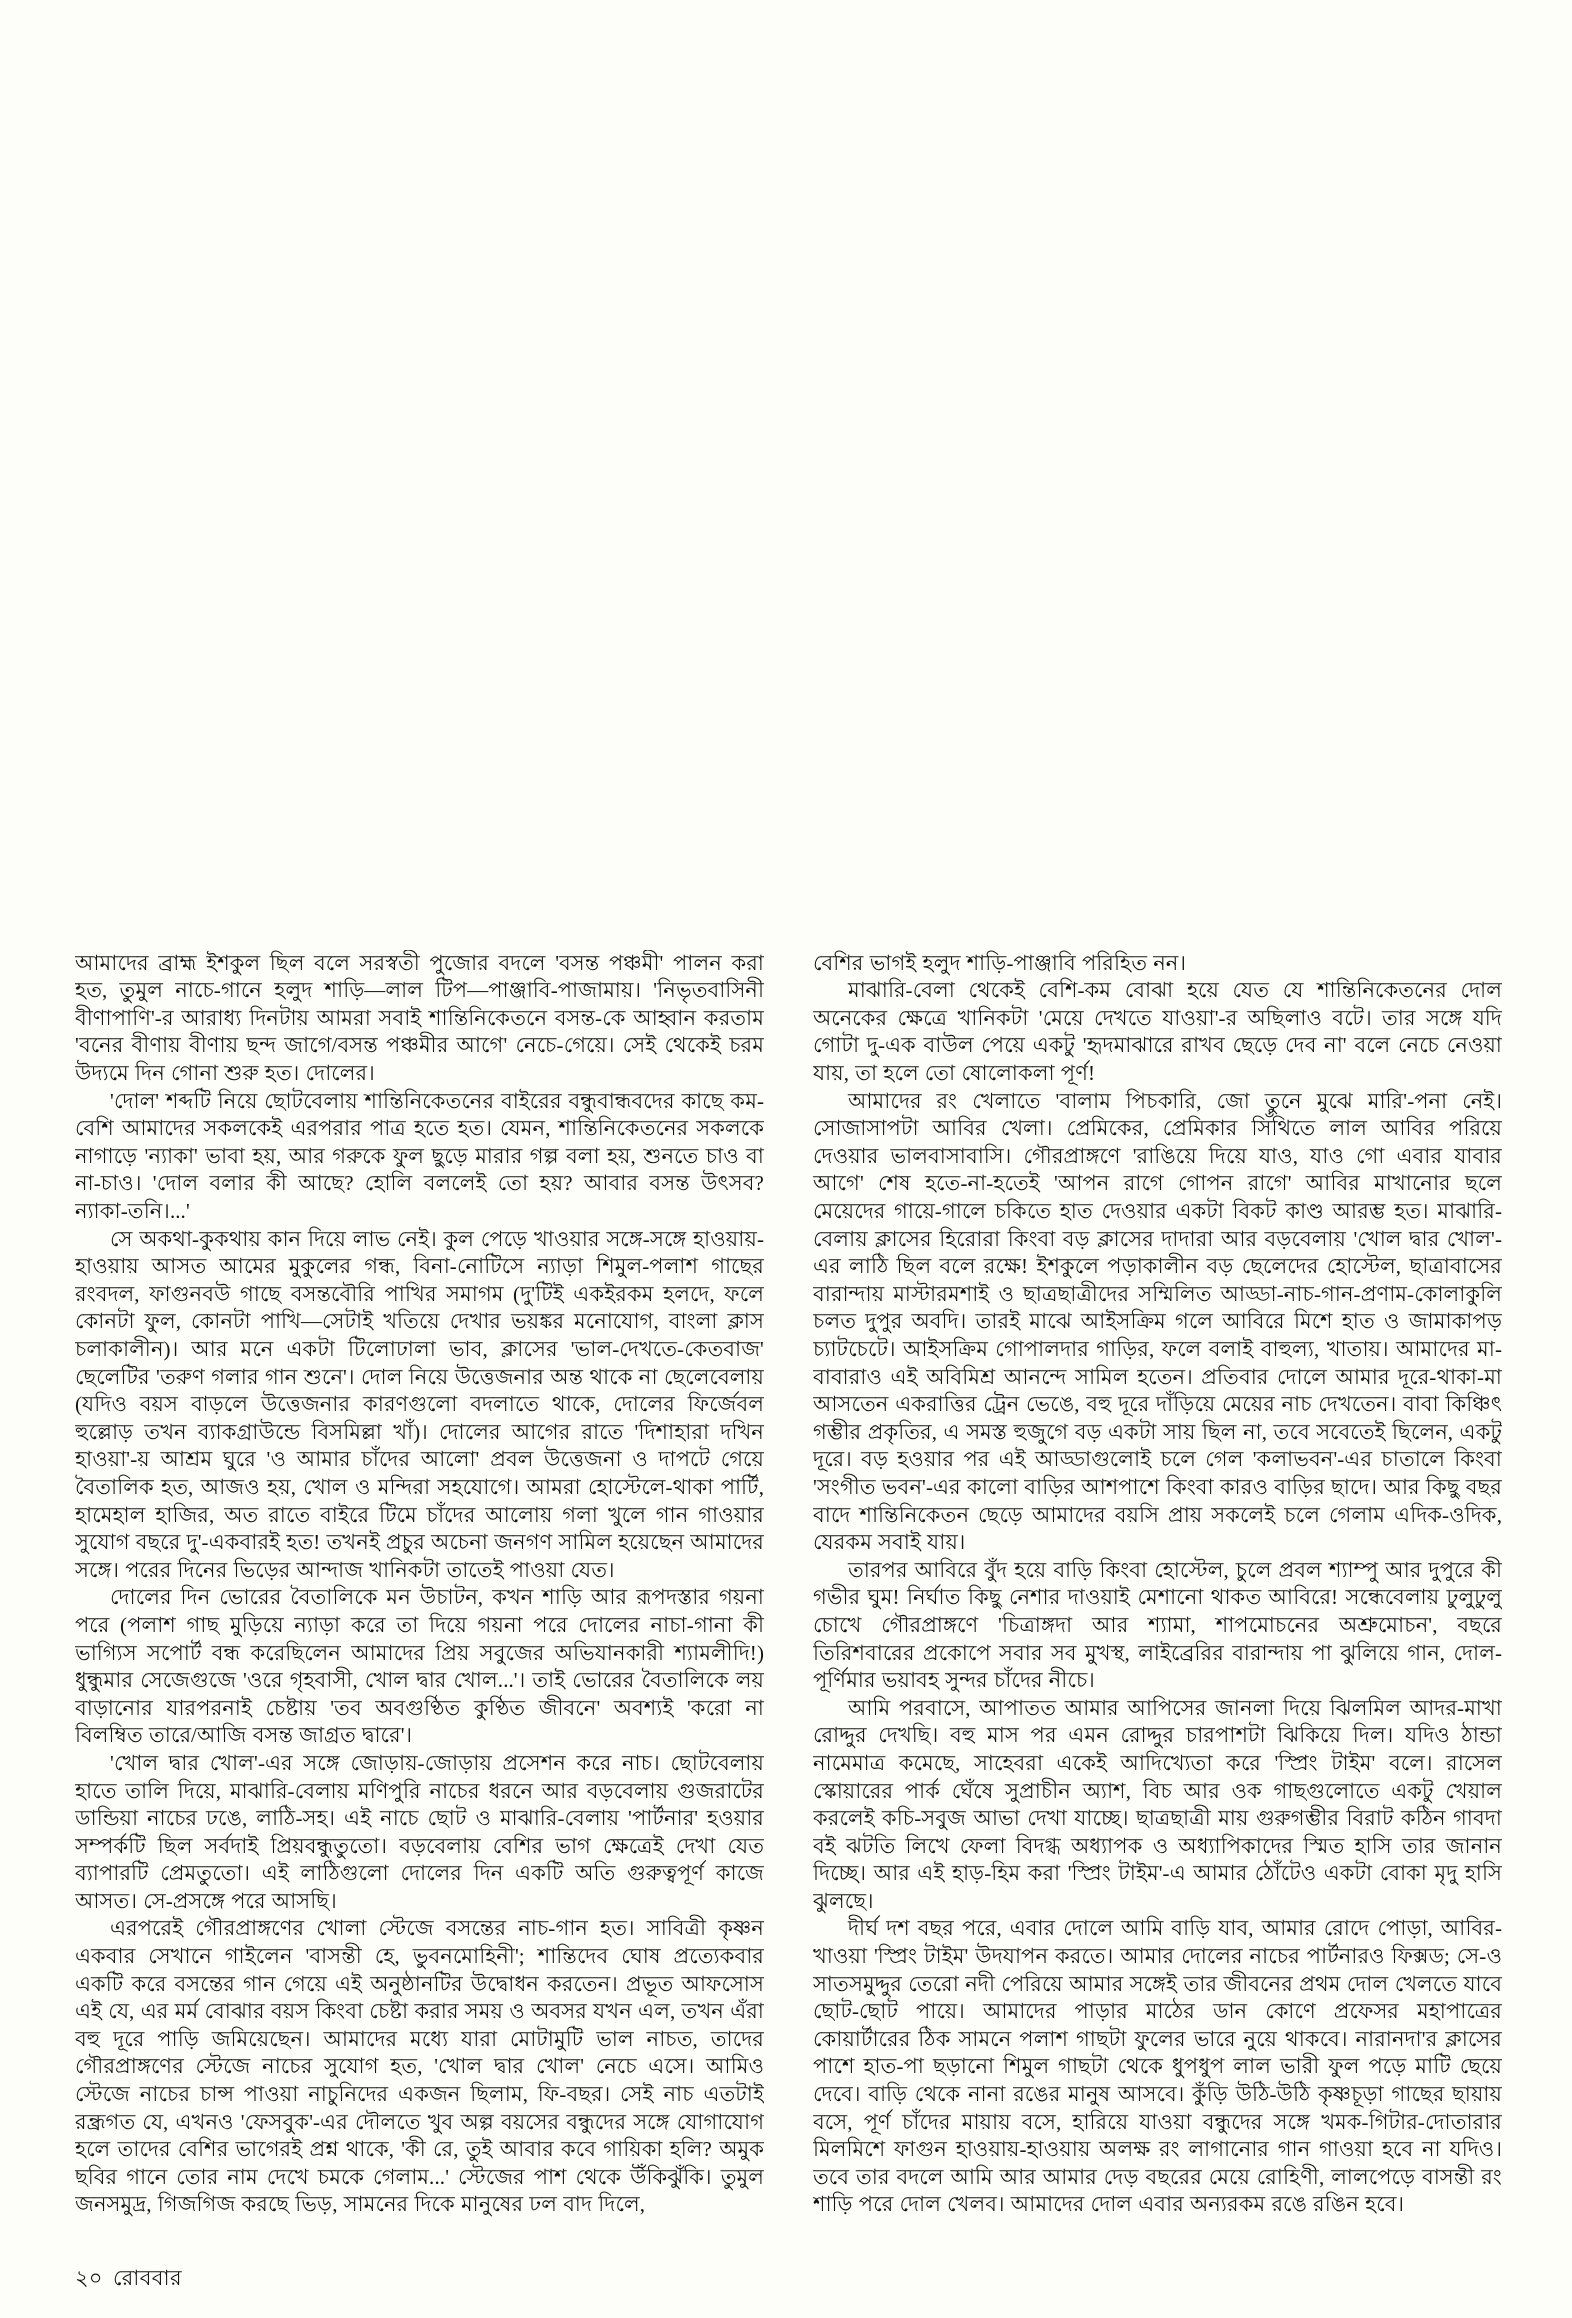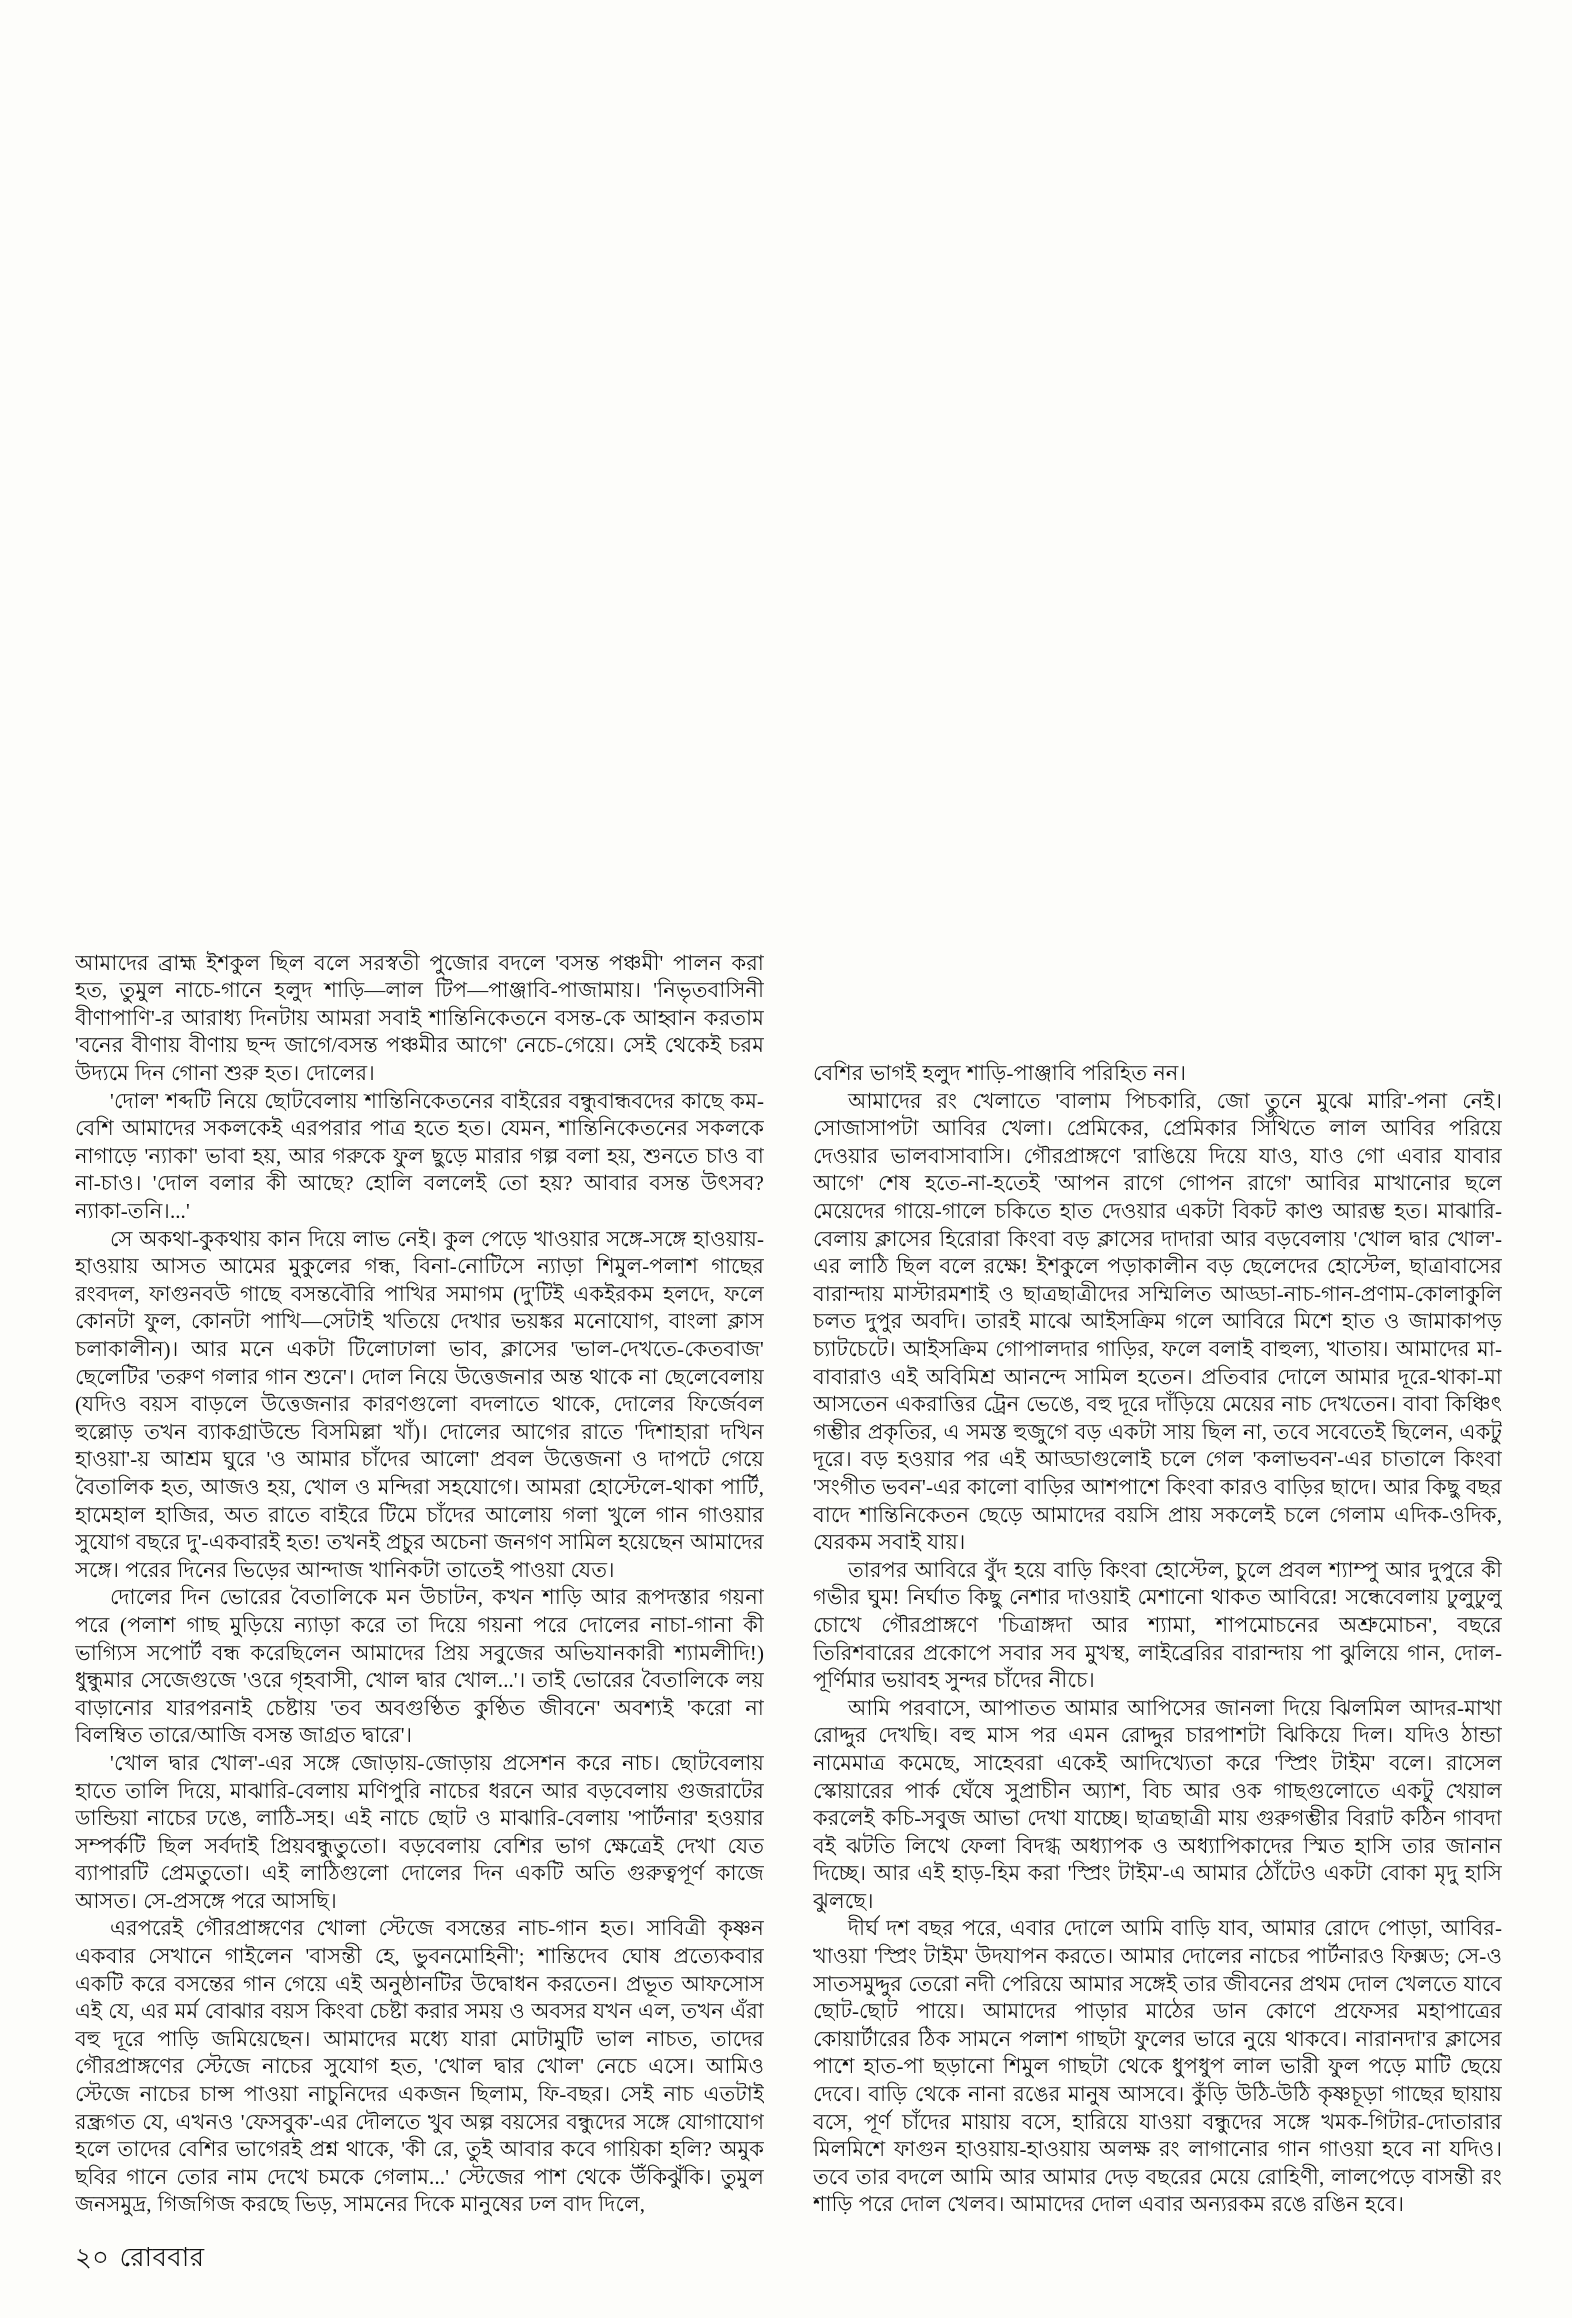--- a/index.html
+++ b/index.html
@@ -46,22 +46,22 @@
     display: flex;
     justify-content: center;
   }
   .divider {
     width: 0.8px;
     background: #9a9a98;
   }
   .footer {
     position: absolute;
     left: 75px;
-    bottom: 38px;
-    font-size: 26px;
+    bottom: 22px;
+    font-size: 21px;
     color: #141414;
     display: flex;
     gap: 10.8px;
     align-items: flex-start;
   }
   .footer .pub {
     letter-spacing: 0.4px;
   }
 </style>
 </head>
@@ -78,20 +78,21 @@
       <p>'খোল দ্বার খোল'-এর সঙ্গে জোড়ায়-জোড়ায় প্রসেশন করে নাচ। ছোটবেলায় হাতে তালি দিয়ে, মাঝারি-বেলায় মণিপুরি নাচের ধরনে আর বড়বেলায় গুজরাটের ডান্ডিয়া নাচের ঢঙে, লাঠি-সহ। এই নাচে ছোট ও মাঝারি-বেলায় 'পার্টনার' হওয়ার সম্পর্কটি ছিল সর্বদাই প্রিয়বন্ধুতুতো। বড়বেলায় বেশির ভাগ ক্ষেত্রেই দেখা যেত ব্যাপারটি প্রেমতুতো। এই লাঠিগুলো দোলের দিন একটি অতি গুরুত্বপূর্ণ কাজে আসত। সে-প্রসঙ্গে পরে আসছি।</p>
       <p>এরপরেই গৌরপ্রাঙ্গণের খোলা স্টেজে বসন্তের নাচ-গান হত। সাবিত্রী কৃষ্ণন একবার সেখানে গাইলেন 'বাসন্তী হে, ভুবনমোহিনী'; শান্তিদেব ঘোষ প্রত্যেকবার একটি করে বসন্তের গান গেয়ে এই অনুষ্ঠানটির উদ্বোধন করতেন। প্রভূত আফসোস এই যে, এর মর্ম বোঝার বয়স কিংবা চেষ্টা করার সময় ও অবসর যখন এল, তখন এঁরা বহু দূরে পাড়ি জমিয়েছেন। আমাদের মধ্যে যারা মোটামুটি ভাল নাচত, তাদের গৌরপ্রাঙ্গণের স্টেজে নাচের সুযোগ হত, 'খোল দ্বার খোল' নেচে এসে। আমিও স্টেজে নাচের চান্স পাওয়া নাচুনিদের একজন ছিলাম, ফি-বছর। সেই নাচ এতটাই রন্ধ্রগত যে, এখনও 'ফেসবুক'-এর দৌলতে খুব অল্প বয়সের বন্ধুদের সঙ্গে যোগাযোগ হলে তাদের বেশির ভাগেরই প্রশ্ন থাকে, 'কী রে, তুই আবার কবে গায়িকা হলি? অমুক ছবির গানে তোর নাম দেখে চমকে গেলাম...' স্টেজের পাশ থেকে উঁকিঝুঁকি। তুমুল জনসমুদ্র, গিজগিজ করছে ভিড়, সামনের দিকে মানুষের ঢল বাদ দিলে,</p>
     </div>
 
     <div class="gutter">
       <div class="divider"></div>
     </div>
 
     <div class="column">
       <p>বেশির ভাগই হলুদ শাড়ি-পাঞ্জাবি পরিহিত নন।</p>
+      <p>মাঝারি-বেলা থেকেই বেশি-কম বোঝা হয়ে যেত যে শান্তিনিকেতনের দোল অনেকের ক্ষেত্রে খানিকটা 'মেয়ে দেখতে যাওয়া'-র অছিলাও বটে। তার সঙ্গে যদি গোটা দু-এক বাউল পেয়ে একটু 'হৃদমাঝারে রাখব ছেড়ে দেব না' বলে নেচে নেওয়া যায়, তা হলে তো ষোলোকলা পূর্ণ!</p>
       <p>আমাদের রং খেলাতে 'বালাম পিচকারি, জো তুনে মুঝে মারি'-পনা নেই। সোজাসাপটা আবির খেলা। প্রেমিকের, প্রেমিকার সিঁথিতে লাল আবির পরিয়ে দেওয়ার ভালবাসাবাসি। গৌরপ্রাঙ্গণে 'রাঙিয়ে দিয়ে যাও, যাও গো এবার যাবার আগে' শেষ হতে-না-হতেই 'আপন রাগে গোপন রাগে' আবির মাখানোর ছলে মেয়েদের গায়ে-গালে চকিতে হাত দেওয়ার একটা বিকট কাণ্ড আরম্ভ হত। মাঝারি-বেলায় ক্লাসের হিরোরা কিংবা বড় ক্লাসের দাদারা আর বড়বেলায় 'খোল দ্বার খোল'-এর লাঠি ছিল বলে রক্ষে! ইশকুলে পড়াকালীন বড় ছেলেদের হোস্টেল, ছাত্রাবাসের বারান্দায় মাস্টারমশাই ও ছাত্রছাত্রীদের সম্মিলিত আড্ডা-নাচ-গান-প্রণাম-কোলাকুলি চলত দুপুর অবদি। তারই মাঝে আইসক্রিম গলে আবিরে মিশে হাত ও জামাকাপড় চ্যাটচেটে। আইসক্রিম গোপালদার গাড়ির, ফলে বলাই বাহুল্য, খাতায়। আমাদের মা-বাবারাও এই অবিমিশ্র আনন্দে সামিল হতেন। প্রতিবার দোলে আমার দূরে-থাকা-মা আসতেন একরাত্তির ট্রেন ভেঙে, বহু দূরে দাঁড়িয়ে মেয়ের নাচ দেখতেন। বাবা কিঞ্চিৎ গম্ভীর প্রকৃতির, এ সমস্ত হুজুগে বড় একটা সায় ছিল না, তবে সবেতেই ছিলেন, একটু দূরে। বড় হওয়ার পর এই আড্ডাগুলোই চলে গেল 'কলাভবন'-এর চাতালে কিংবা 'সংগীত ভবন'-এর কালো বাড়ির আশপাশে কিংবা কারও বাড়ির ছাদে। আর কিছু বছর বাদে শান্তিনিকেতন ছেড়ে আমাদের বয়সি প্রায় সকলেই চলে গেলাম এদিক-ওদিক, যেরকম সবাই যায়।</p>
       <p>তারপর আবিরে বুঁদ হয়ে বাড়ি কিংবা হোস্টেল, চুলে প্রবল শ্যাম্পু আর দুপুরে কী গভীর ঘুম! নির্ঘাত কিছু নেশার দাওয়াই মেশানো থাকত আবিরে! সন্ধেবেলায় ঢুলুঢুলু চোখে গৌরপ্রাঙ্গণে 'চিত্রাঙ্গদা আর শ্যামা, শাপমোচনের অশ্রুমোচন', বছরে তিরিশবারের প্রকোপে সবার সব মুখস্থ, লাইব্রেরির বারান্দায় পা ঝুলিয়ে গান, দোল-পূর্ণিমার ভয়াবহ সুন্দর চাঁদের নীচে।</p>
       <p>আমি পরবাসে, আপাতত আমার আপিসের জানলা দিয়ে ঝিলমিল আদর-মাখা রোদ্দুর দেখছি। বহু মাস পর এমন রোদ্দুর চারপাশটা ঝিকিয়ে দিল। যদিও ঠান্ডা নামেমাত্র কমেছে, সাহেবরা একেই আদিখ্যেতা করে 'স্প্রিং টাইম' বলে। রাসেল স্কোয়ারের পার্ক ঘেঁষে সুপ্রাচীন অ্যাশ, বিচ আর ওক গাছগুলোতে একটু খেয়াল করলেই কচি-সবুজ আভা দেখা যাচ্ছে। ছাত্রছাত্রী মায় গুরুগম্ভীর বিরাট কঠিন গাবদা বই ঝটতি লিখে ফেলা বিদগ্ধ অধ্যাপক ও অধ্যাপিকাদের স্মিত হাসি তার জানান দিচ্ছে। আর এই হাড়-হিম করা 'স্প্রিং টাইম'-এ আমার ঠোঁটেও একটা বোকা মৃদু হাসি ঝুলছে।</p>
       <p>দীর্ঘ দশ বছর পরে, এবার দোলে আমি বাড়ি যাব, আমার রোদে পোড়া, আবির-খাওয়া 'স্প্রিং টাইম' উদযাপন করতে। আমার দোলের নাচের পার্টনারও ফিক্সড; সে-ও সাতসমুদ্দুর তেরো নদী পেরিয়ে আমার সঙ্গেই তার জীবনের প্রথম দোল খেলতে যাবে ছোট-ছোট পায়ে। আমাদের পাড়ার মাঠের ডান কোণে প্রফেসর মহাপাত্রের কোয়ার্টারের ঠিক সামনে পলাশ গাছটা ফুলের ভারে নুয়ে থাকবে। নারানদা'র ক্লাসের পাশে হাত-পা ছড়ানো শিমুল গাছটা থেকে ধুপধুপ লাল ভারী ফুল পড়ে মাটি ছেয়ে দেবে। বাড়ি থেকে নানা রঙের মানুষ আসবে। কুঁড়ি উঠি-উঠি কৃষ্ণচূড়া গাছের ছায়ায় বসে, পূর্ণ চাঁদের মায়ায় বসে, হারিয়ে যাওয়া বন্ধুদের সঙ্গে খমক-গিটার-দোতারার মিলমিশে ফাগুন হাওয়ায়-হাওয়ায় অলক্ষ রং লাগানোর গান গাওয়া হবে না যদিও। তবে তার বদলে আমি আর আমার দেড় বছরের মেয়ে রোহিণী, লালপেড়ে বাসন্তী রং শাড়ি পরে দোল খেলব। আমাদের দোল এবার অন্যরকম রঙে রঙিন হবে।</p>
     </div>
 
   </div>
 
   <div class="footer">
     <span class="num">২০</span>

